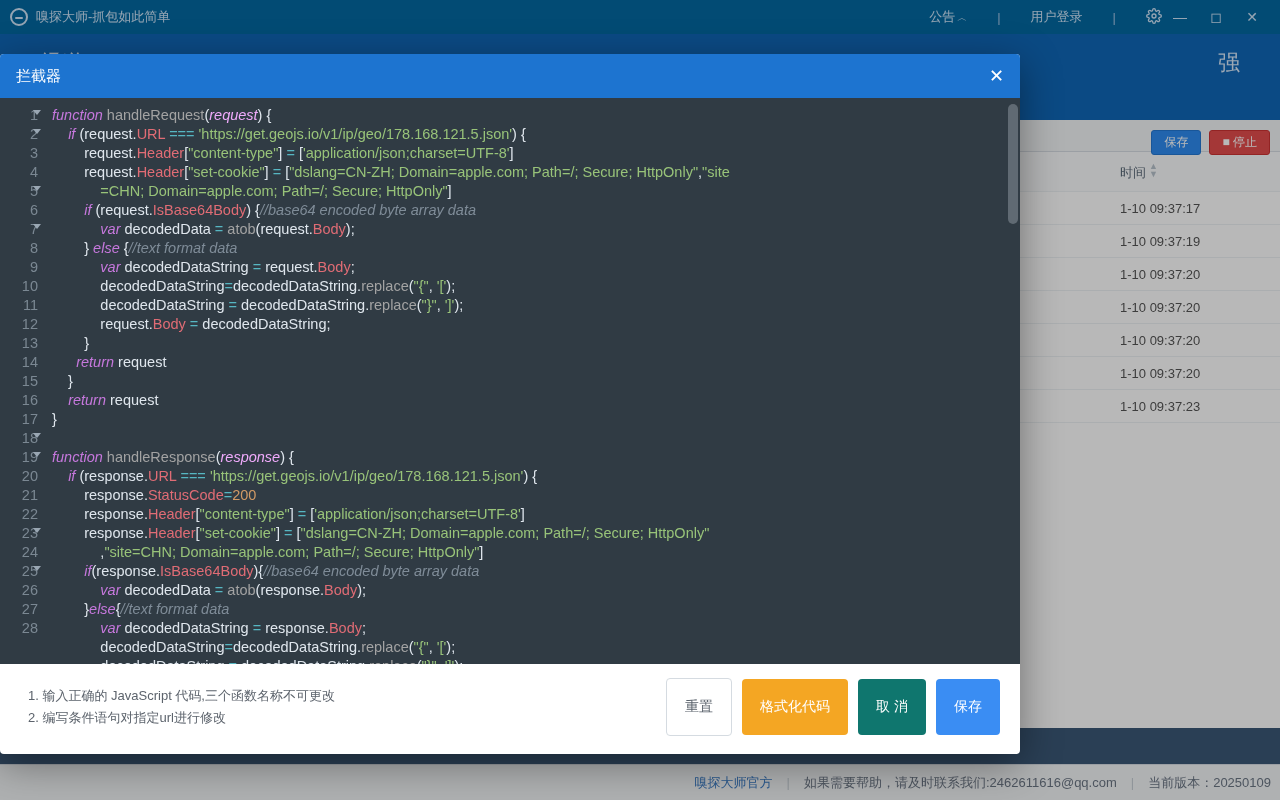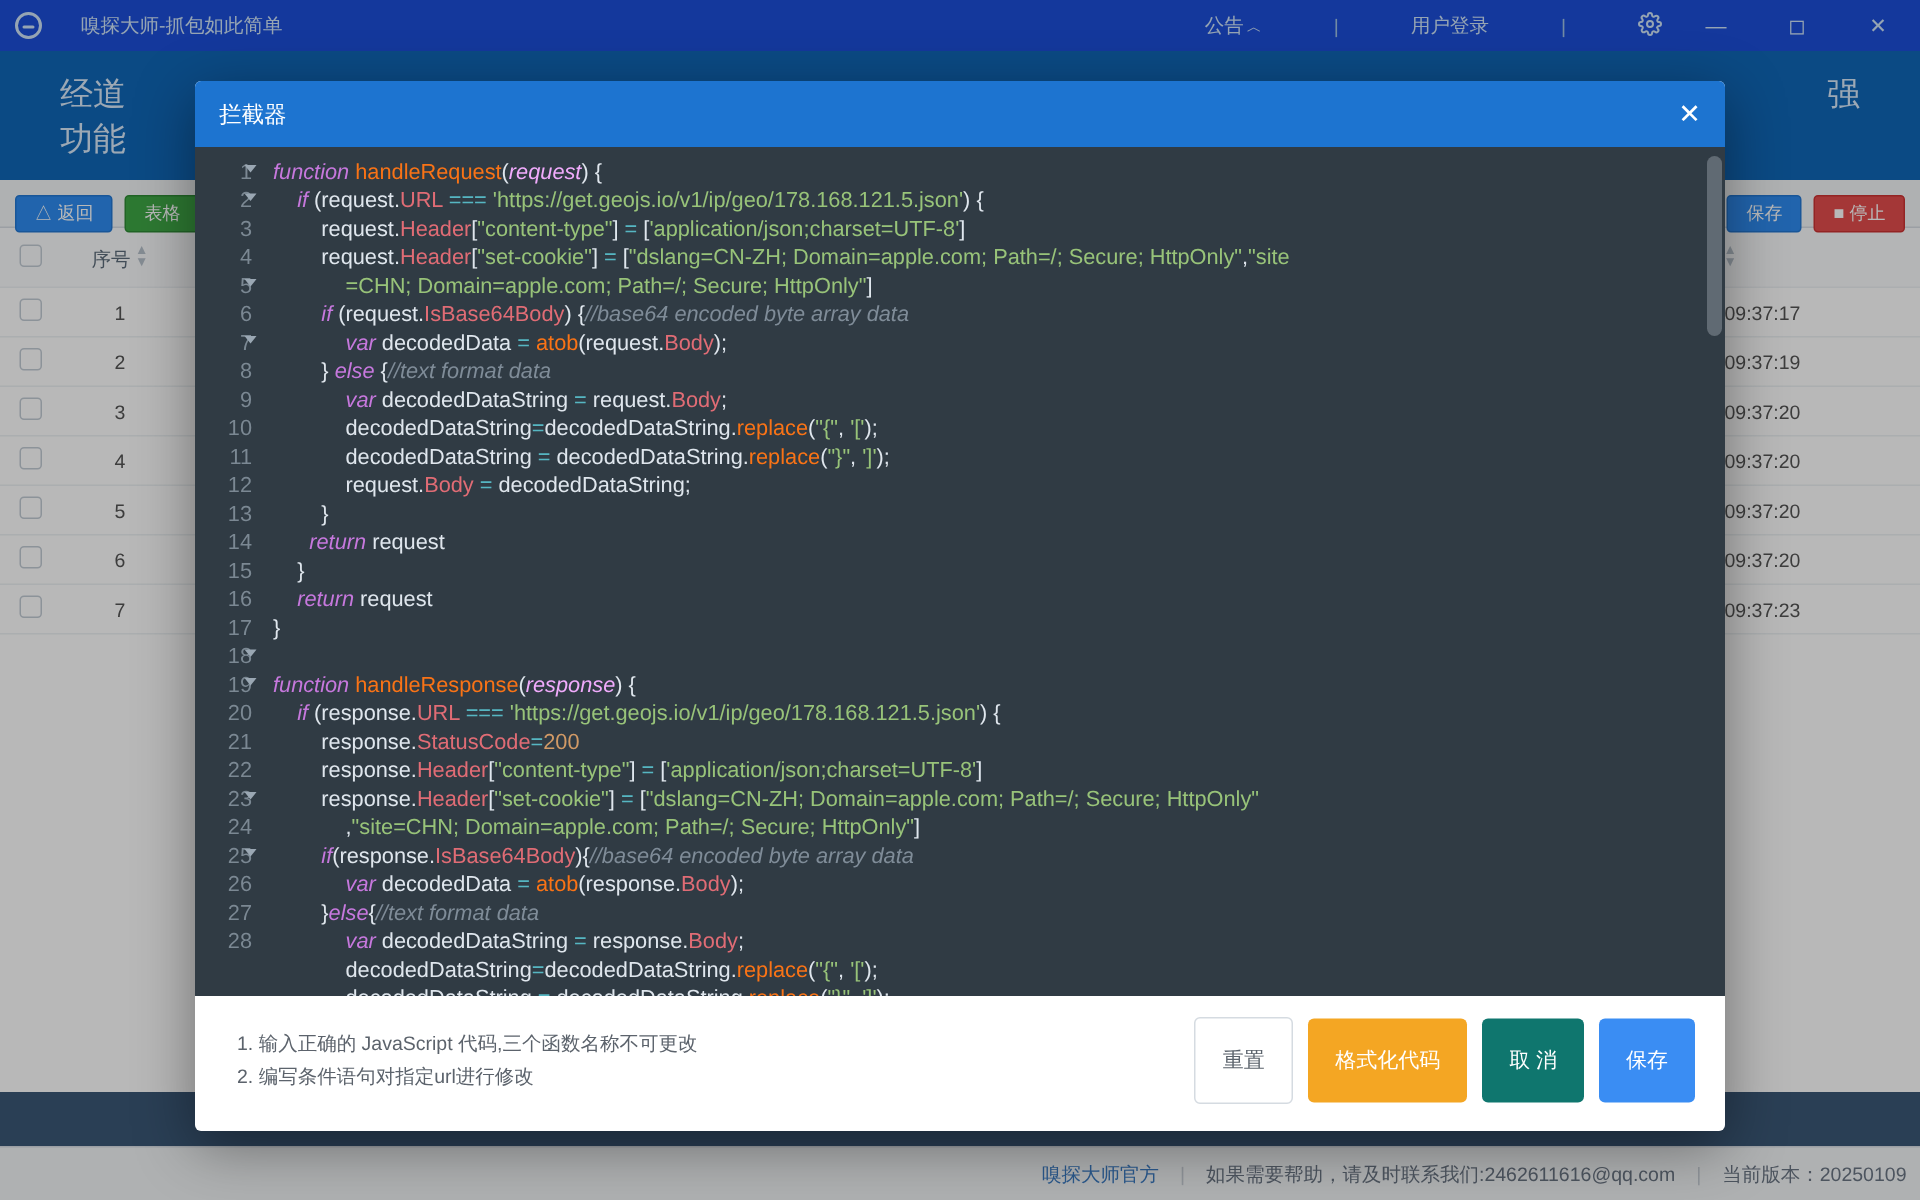--- a/index.html
+++ b/index.html
@@ -1,19 +1,19 @@
 <!DOCTYPE html>
 <html><head>
 <meta charset="utf-8">
 <style>
 * { margin:0; padding:0; box-sizing:border-box; font-family:"Microsoft YaHei","PingFang SC",sans-serif; }
 body { width:1280px; height:800px; background:#3b5876; overflow:hidden; position:relative; }
 
 
-.titlebar { height:34px; background:#1d4ed8; display:flex; align-items:center; color:#cfe4f8; font-size:13px; padding:0 10px;gap:18px; }
+.titlebar { height:34px; background:#0369a1; display:flex; align-items:center; color:#cfe4f8; font-size:13px; padding:0 10px; }
 .titlebar .logo { width:18px; height:18px; border:2px solid #cfe4f8; border-radius:50%; margin-right:8px; position:relative; }
 .titlebar .logo:after { content:""; position:absolute; left:3px; right:3px; top:7px; height:2px; background:#cfe4f8; border-radius:1px; }
 .titlebar .spacer { flex:1; }
 .titlebar .tb-item { margin-left:30px; cursor:pointer; }
 .titlebar .caret { font-size:10px; margin-left:2px; }
 .titlebar .winbtn { width:36px; text-align:center; font-size:14px; }
 
 
 .banner { height:86px; background:#1067b8; color:#d9e9fa; padding:14px 40px; font-size:22px; overflow:hidden; }
 
@@ -36,36 +36,36 @@
 .col-time { width:160px; padding-right:20px; text-align:left; }
 .chkbox { width:15px; height:15px; border:1px solid #c3ccd5; border-radius:3px; display:inline-block; }
 .sortarrows { font-size:9px; line-height:8px; color:#b8c2cc; margin-left:3px; display:inline-block; }
 
 
 .footer { position:absolute; left:0; right:0; bottom:0; height:36px; background:#f3f5f7; display:flex; align-items:center; justify-content:flex-end; padding:0 9px; font-size:13px; color:#6b7684; gap:14px; border-top:1px solid #d7dde3;}
 .footer .link { color:#3c7cc3; }
 .footer .sep { color:#c7ced5; }
 
 
-.overlay { position:absolute; inset:0; background:rgba(0,0,0,.28); display:flex; align-items:flex-start; justify-content:center; }
+.overlay { position:absolute; inset:0; background:rgba(0,0,0,.28); display:flex; align-items:flex-start; justify-content:flex-start; }
 .modal { width:1020px; margin-top:54px; background:#fff; border-radius:4px; box-shadow:0 10px 40px rgba(0,0,0,.4); overflow:hidden; }
 .modal-head { height:44px; background:#1d74d0; color:#fff; display:flex; align-items:center; padding:0 16px; font-size:15px; }
 .modal-head .spacer { flex:1; }
 .modal-close { font-size:18px; cursor:pointer; }
 
 .editor { background:#303b44; height:566px; display:flex; font-family:Consolas,Monaco,monospace; font-size:14.5px; line-height:19px; overflow:hidden; position:relative; }
 .gutter { width:46px; background:#303b44; color:#7b8893; text-align:right; padding:8px 8px 0 0; user-select:none; }
 .code   { flex:1; padding:8px 6px 0 6px; color:#dfe6ed; white-space:pre; overflow:hidden; }
 .gline  { height:19px; position:relative; }
 .fold   { position:absolute; right:-3px; top:4px; width:0; height:0; border-left:4px solid transparent; border-right:4px solid transparent; border-top:5px solid #9aa7b3; }
 .scrollbar { position:absolute; right:2px; top:6px; width:10px; height:120px; background:#606a73; border-radius:5px; }
 
 
 .kw { color:#c678dd; font-style:italic; }   
-.fn { color:#f97316; }                        
+.fn { color:#a3a3a3; }                        
 .pr { color:#f0abfc; font-style:italic; }    
 .op { color:#56b6c2; }                        
 .st { color:#98c379; }                        
 .nu { color:#d19a66; }                        
 .cm { color:#7f8c98; font-style:italic; }                        
 .id { color:#e06c75; }                        
 
 .modal-foot { padding:14px 20px 18px 28px; display:flex; align-items:center; font-size:13px; color:#5c636c; }
 .modal-foot .tips { line-height:22px; }
 .modal-foot .spacer { flex:1; }

